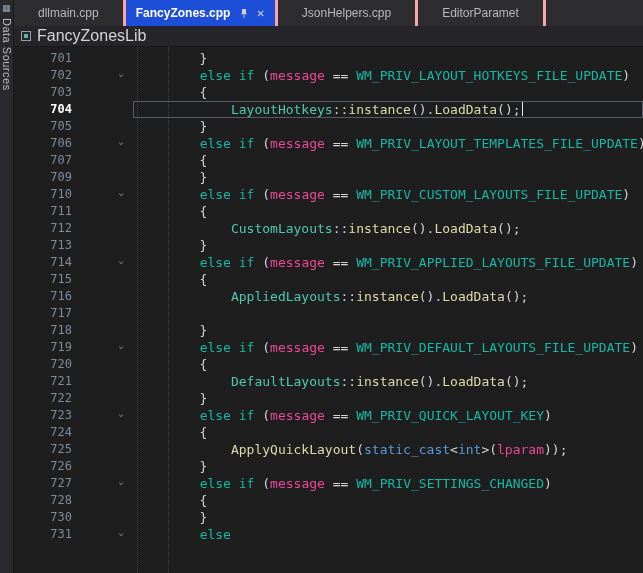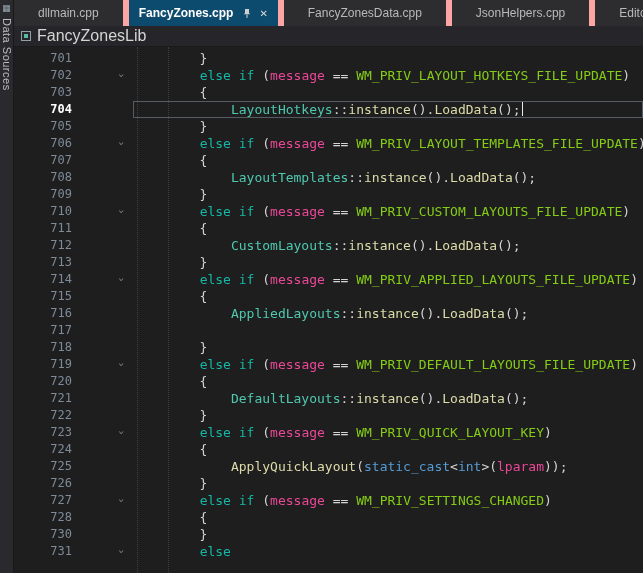--- a/index.html
+++ b/index.html
@@ -12,22 +12,22 @@
                 display:flex; flex-direction:column; align-items:center; padding-top:3px; }
   .side-icon { font-size:9px; color:#9aa7b0; line-height:10px; }
   .side-label { writing-mode:vertical-rl; font-size:11px; color:#bdbdbd; margin-top:5px;
                 letter-spacing:0.5px; white-space:nowrap; }
 
   .main { flex:1; min-width:0; display:flex; flex-direction:column; }
 
   
   .tabbar { height:26px; flex:none; background:#2d2d30; display:flex; align-items:stretch; overflow:hidden; }
   .tab { display:flex; align-items:center; padding:0 24px; font-size:12px; color:#b9b9b9;
-         border-right:6px solid #fca5a5; white-space:nowrap; cursor:default; }
-  .tab.active { background:#0c4a6e; color:#ffffff; font-weight:bold; padding:0 10px; }
+         border-right:3px solid #fca5a5; white-space:nowrap; cursor:default; }
+  .tab.active { background:#1d4ed8; color:#ffffff; font-weight:bold; padding:0 10px; }
   .tab .pin { margin-left:9px; display:flex; align-items:center; }
   .tab .close { margin-left:7px; color:#d8d8d8; font-size:10px; font-weight:normal; }
 
   
   .breadcrumb { height:21px; flex:none; background:#26262a; border-bottom:1px solid #1a1a1d;
                 display:flex; align-items:center; gap:6px; padding-left:7px;
                 font-size:16px; color:#d4d4d4; }
   .bc-icon { width:10px; height:10px; border:1px solid #8fa0a8; position:relative; flex:none; }
   .bc-icon::after { content:""; position:absolute; left:2px; top:2px; width:4px; height:4px; background:#57b9a4; }
 
@@ -38,21 +38,21 @@
   .g1 { left:123px; } .g2 { left:154px; }
 
   .code-row { display:flex; height:17px; position:relative; white-space:pre; }
   .ln { width:58px; flex:none; text-align:right; color:#7e8b99; font-size:12px;padding-left:20px; }
   .current .ln { color:#ffffff; font-weight:bold; }
   .fold { width:65px; flex:none; text-align:right; padding-right:12px; color:#8a8a8a; font-size:11px; }
   .fold .chev { display:inline-block; transform:rotate(90deg); }
   .code { flex:none; white-space:pre; color:#d4d4d4; }
 
   .tk-pl{color:#d4d4d4} .tk-kw{color:#14b8a6} .tk-kwb{color:#569cd6}
-  .tk-var{color:#ec4899} .tk-mac{color:#84cc16}
+  .tk-var{color:#ec4899} .tk-mac{color:#14b8a6}
   .tk-type{color:#4ec9b0} .tk-type_u{color:#4ec9b0; }
   .tk-fn{color:#dcdcaa}
 
   .cur-box { position:absolute; left:119px; right:0; top:0; bottom:0;
              border:1px solid #565c64; pointer-events:none; }
   .caret { display:inline-block; width:1.5px; height:14px; background:#eaeaea;
            vertical-align:-2px; margin-left:1px; }
 </style>
 </head>
 <body>
@@ -76,23 +76,20 @@
         <span>FancyZones.cpp</span>
         <span class="pin">
           <svg width="10" height="11" viewBox="0 0 10 11">
               <path d="M3 1h4v4l1.2 1.2H1.8L3 5z" fill="#d0d0d0"></path>
               <rect x="4.5" y="6.4" width="1" height="3.6" fill="#d0d0d0"></rect>
             </svg>
         </span>
         <span class="close">✕</span>
       </div>
       <div class="tab">
-        <span>FancyZonesData.cpp</span>
-      </div>
-      <div class="tab">
         <span>JsonHelpers.cpp</span>
       </div>
       <div class="tab">
         <span>EditorParamet</span>
       </div>
     </div>
 
     <div class="breadcrumb">
       <span class="bc-icon"></span>
       <span>FancyZonesLib</span>
@@ -102,21 +99,20 @@
       <div class="guide g1"></div>
       <div class="guide g2"></div>
       <div id="lines">
           <div class="code-row"><span class="ln">701</span><span class="fold"></span><span class="code"><span class="tk-pl">        }</span></span></div>
           <div class="code-row"><span class="ln">702</span><span class="fold"><span class="chev">›</span></span><span class="code"><span class="tk-pl">        </span><span class="tk-kw">else</span><span class="tk-pl"> </span><span class="tk-kw">if</span><span class="tk-pl"> (</span><span class="tk-var">message</span><span class="tk-pl"> == </span><span class="tk-mac">WM_PRIV_LAYOUT_HOTKEYS_FILE_UPDATE</span><span class="tk-pl">)</span></span></div>
           <div class="code-row"><span class="ln">703</span><span class="fold"></span><span class="code"><span class="tk-pl">        {</span></span></div>
           <div class="code-row current"><span class="ln">704</span><span class="fold"></span><span class="code"><span class="tk-pl">            </span><span class="tk-type_u">LayoutHotkeys</span><span class="tk-pl">::</span><span class="tk-fn">instance</span><span class="tk-pl">().</span><span class="tk-fn">LoadData</span><span class="tk-pl">();</span><span class="caret"></span></span><div class="cur-box"></div></div>
           <div class="code-row"><span class="ln">705</span><span class="fold"></span><span class="code"><span class="tk-pl">        }</span></span></div>
           <div class="code-row"><span class="ln">706</span><span class="fold"><span class="chev">›</span></span><span class="code"><span class="tk-pl">        </span><span class="tk-kw">else</span><span class="tk-pl"> </span><span class="tk-kw">if</span><span class="tk-pl"> (</span><span class="tk-var">message</span><span class="tk-pl"> == </span><span class="tk-mac">WM_PRIV_LAYOUT_TEMPLATES_FILE_UPDATE</span><span class="tk-pl">)</span></span></div>
           <div class="code-row"><span class="ln">707</span><span class="fold"></span><span class="code"><span class="tk-pl">        {</span></span></div>
-          <div class="code-row"><span class="ln">708</span><span class="fold"></span><span class="code"><span class="tk-pl">            </span><span class="tk-type">LayoutTemplates</span><span class="tk-pl">::</span><span class="tk-fn">instance</span><span class="tk-pl">().</span><span class="tk-fn">LoadData</span><span class="tk-pl">();</span></span></div>
           <div class="code-row"><span class="ln">709</span><span class="fold"></span><span class="code"><span class="tk-pl">        }</span></span></div>
           <div class="code-row"><span class="ln">710</span><span class="fold"><span class="chev">›</span></span><span class="code"><span class="tk-pl">        </span><span class="tk-kw">else</span><span class="tk-pl"> </span><span class="tk-kw">if</span><span class="tk-pl"> (</span><span class="tk-var">message</span><span class="tk-pl"> == </span><span class="tk-mac">WM_PRIV_CUSTOM_LAYOUTS_FILE_UPDATE</span><span class="tk-pl">)</span></span></div>
           <div class="code-row"><span class="ln">711</span><span class="fold"></span><span class="code"><span class="tk-pl">        {</span></span></div>
           <div class="code-row"><span class="ln">712</span><span class="fold"></span><span class="code"><span class="tk-pl">            </span><span class="tk-type">CustomLayouts</span><span class="tk-pl">::</span><span class="tk-fn">instance</span><span class="tk-pl">().</span><span class="tk-fn">LoadData</span><span class="tk-pl">();</span></span></div>
           <div class="code-row"><span class="ln">713</span><span class="fold"></span><span class="code"><span class="tk-pl">        }</span></span></div>
           <div class="code-row"><span class="ln">714</span><span class="fold"><span class="chev">›</span></span><span class="code"><span class="tk-pl">        </span><span class="tk-kw">else</span><span class="tk-pl"> </span><span class="tk-kw">if</span><span class="tk-pl"> (</span><span class="tk-var">message</span><span class="tk-pl"> == </span><span class="tk-mac">WM_PRIV_APPLIED_LAYOUTS_FILE_UPDATE</span><span class="tk-pl">)</span></span></div>
           <div class="code-row"><span class="ln">715</span><span class="fold"></span><span class="code"><span class="tk-pl">        {</span></span></div>
           <div class="code-row"><span class="ln">716</span><span class="fold"></span><span class="code"><span class="tk-pl">            </span><span class="tk-type">AppliedLayouts</span><span class="tk-pl">::</span><span class="tk-fn">instance</span><span class="tk-pl">().</span><span class="tk-fn">LoadData</span><span class="tk-pl">();</span></span></div>
           <div class="code-row"><span class="ln">717</span><span class="fold"></span></div>
           <div class="code-row"><span class="ln">718</span><span class="fold"></span><span class="code"><span class="tk-pl">        }</span></span></div>

